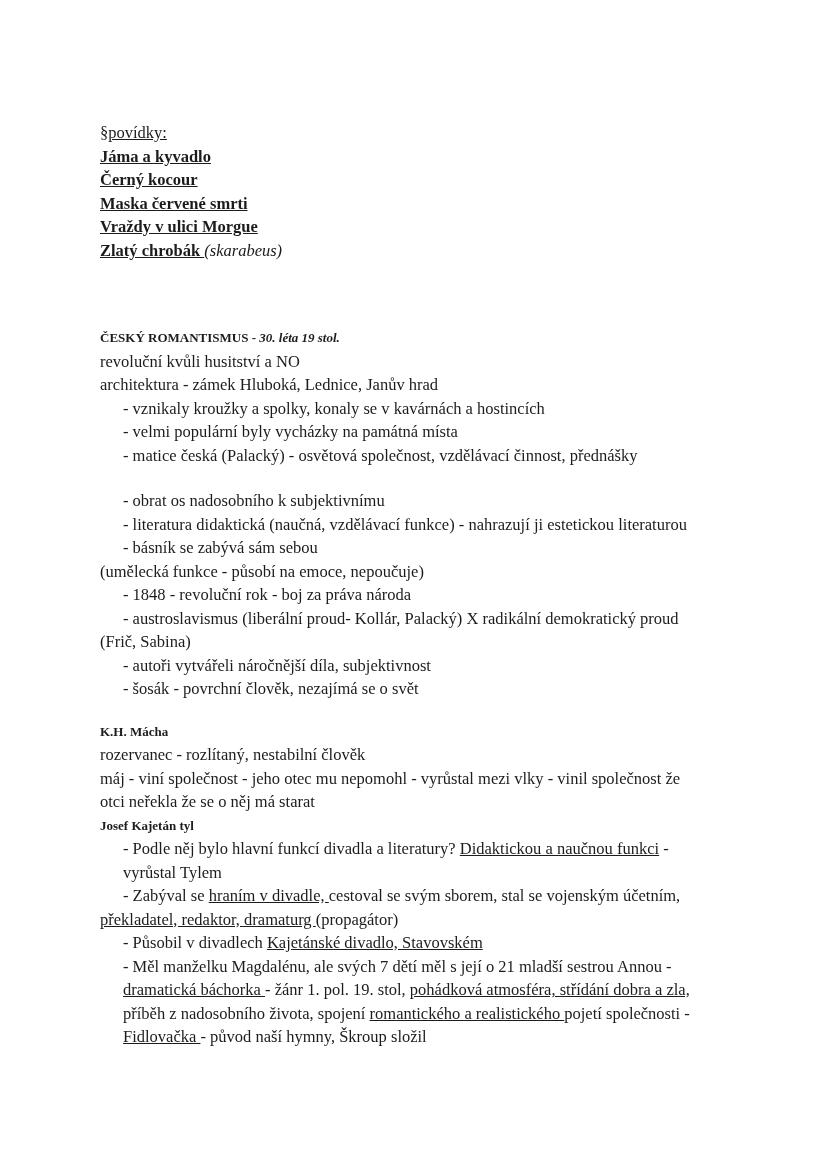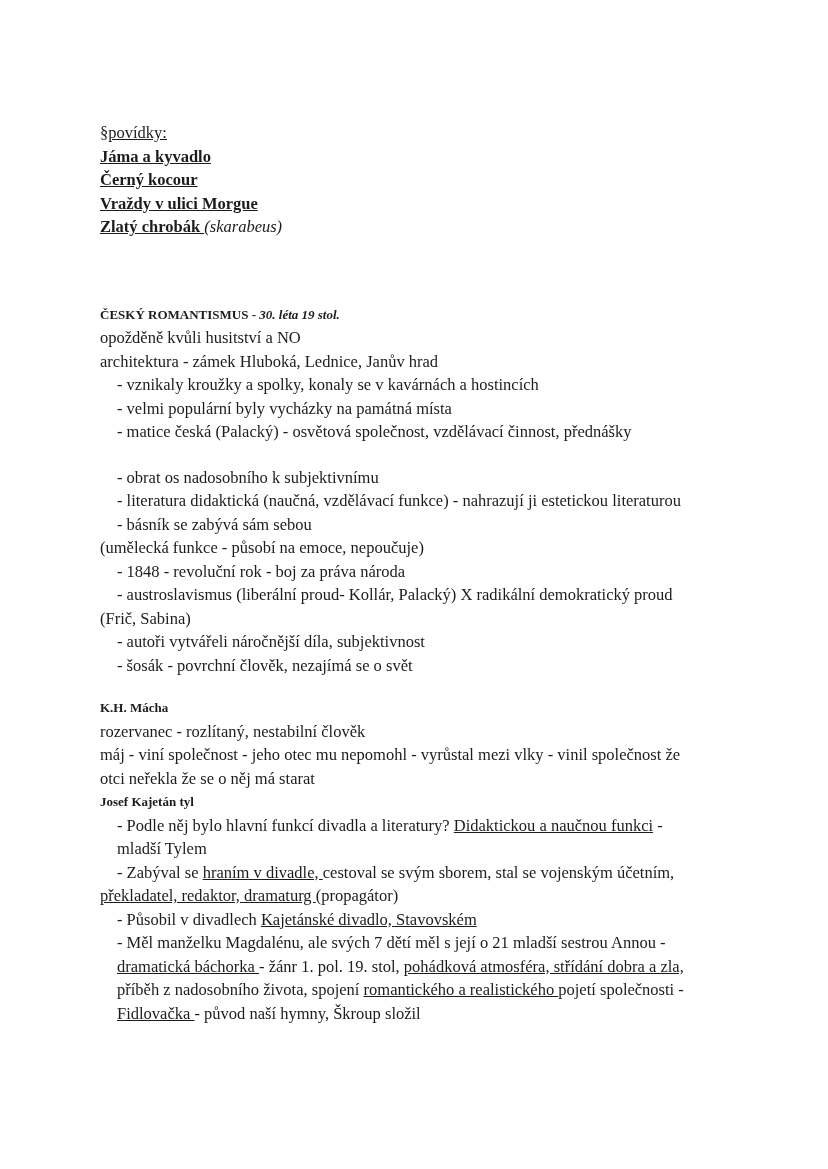--- a/index.html
+++ b/index.html
@@ -13,42 +13,43 @@
     font-size:16.5px;
     line-height:23.5px;
     color:#1c1c1c;
     overflow:hidden;
   }
   .line{margin:0;white-space:nowrap;}
   .b{font-weight:bold;}
   .i{font-style:italic;}
   .u{text-decoration:underline;}
   .h{font-weight:bold;font-size:13px;}
-  .ind1{margin-left:17px;}
+  .ind1{margin-left:23px;}
   .ind2{}
   .sec-rom{margin-top:64px;}
   .mt-blank{margin-top:22px;}
   .sec-macha{margin-top:19px;}
 </style>
 </head>
 <body>
 
 <div class="page">
 
   <section>
     <p class="line"><span class="u">§povídky:</span></p>
     <p class="line"><span class="b u">Jáma a kyvadlo</span></p>
     <p class="line"><span class="b u">Černý kocour</span></p>
+    <p class="line"><span class="b u">Maska červené smrti</span></p>
     <p class="line"><span class="b u">Vraždy v ulici Morgue</span></p>
     <p class="line"><span class="b u">Zlatý chrobák </span><span class="i">(skarabeus)</span></p>
   </section>
 
   <section class="sec-rom">
     <p class="line h"><span>ČESKÝ ROMANTISMUS - </span><span class="i">30. léta 19 stol.</span></p>
-    <p class="line">opožděně kvůli husitství a NO</p>
+    <p class="line">revoluční kvůli husitství a NO</p>
     <p class="line">architektura - zámek Hluboká, Lednice, Janův hrad</p>
     <p class="line ind1">- vznikaly kroužky a spolky, konaly se v kavárnách a hostincích</p>
     <p class="line ind1">- velmi populární byly vycházky na památná místa</p>
     <p class="line ind1">- matice česká (Palacký) - osvětová společnost, vzdělávací činnost, přednášky</p>
     <p class="line ind1 mt-blank">- obrat os nadosobního k subjektivnímu</p>
     <p class="line ind1">- literatura didaktická (naučná, vzdělávací funkce) - nahrazují ji estetickou literaturou</p>
     <p class="line ind1">- básník se zabývá sám sebou</p>
     <p class="line ind2">(umělecká funkce - působí na emoce, nepoučuje)</p>
     <p class="line ind1">- 1848 - revoluční rok - boj za práva národa</p>
     <p class="line ind1">- austroslavismus (liberální proud- Kollár, Palacký) X radikální demokratický proud</p>
@@ -60,21 +61,21 @@
   <section class="sec-macha">
     <p class="line h">K.H. Mácha</p>
     <p class="line">rozervanec - rozlítaný, nestabilní člověk</p>
     <p class="line">máj - viní společnost - jeho otec mu nepomohl - vyrůstal mezi vlky - vinil společnost že</p>
     <p class="line">otci neřekla že se o něj má starat</p>
   </section>
 
   <section>
     <p class="line h">Josef Kajetán tyl</p>
     <p class="line ind1"><span>- Podle něj bylo hlavní funkcí divadla a literatury? </span><span class="u">Didaktickou a naučnou funkci</span><span> -</span></p>
-    <p class="line ind1">mladší Tylem</p>
+    <p class="line ind1">vyrůstal Tylem</p>
     <p class="line ind1"><span>- Zabýval se </span><span class="u">hraním v divadle, </span><span>cestoval se svým sborem, stal se vojenským účetním,</span></p>
     <p class="line ind2"><span class="u">překladatel, redaktor, dramaturg </span><span>(propagátor)</span></p>
     <p class="line ind1"><span>- Působil v divadlech </span><span class="u">Kajetánské divadlo, Stavovském</span></p>
     <p class="line ind1">- Měl manželku Magdalénu, ale svých 7 dětí měl s její o 21 mladší sestrou Annou -</p>
     <p class="line ind1"><span class="u">dramatická báchorka </span><span>- žánr 1. pol. 19. stol, </span><span class="u">pohádková atmosféra, střídání dobra a zla,</span></p>
     <p class="line ind1"><span>příběh z nadosobního života, spojení </span><span class="u">romantického a realistického </span><span>pojetí společnosti -</span></p>
     <p class="line ind1"><span class="u">Fidlovačka </span><span>- původ naší hymny, Škroup složil</span></p>
   </section>
 
 </div>

